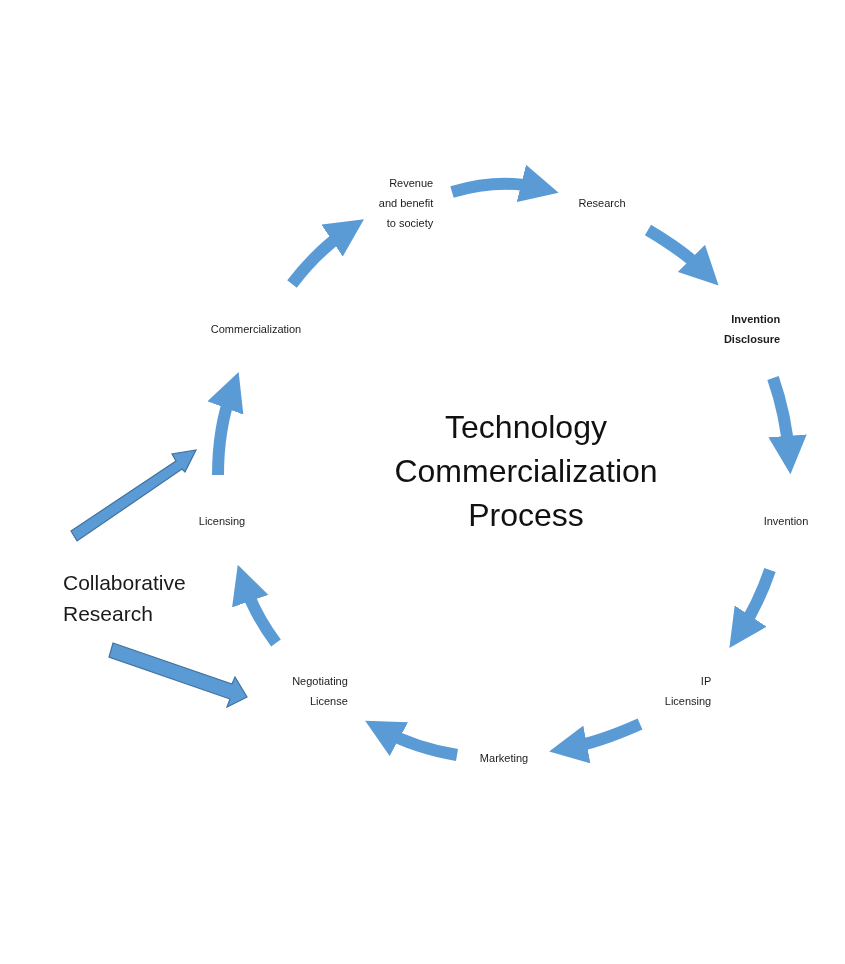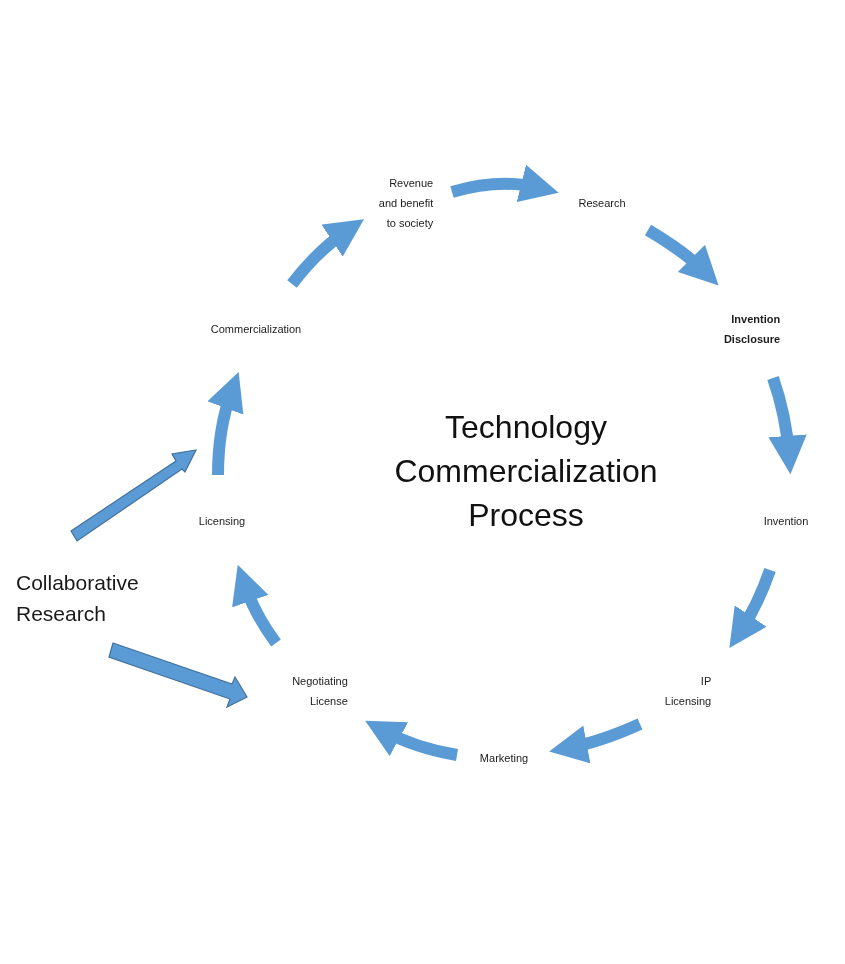--- a/index.html
+++ b/index.html
@@ -46,21 +46,21 @@
     .title span { display: block; margin-left: 48px; }
     .side-label {
       position: absolute;
       left: 16px;
       top: 567px;
       font-size: 21px;
       line-height: 31px;
       color: #1a1a1a;
       white-space: nowrap;
     }
-    .side-label span { display: block; }
+    .side-label span { display: block; margin-left: 47px; }
   </style>
 </head>
 <body>
 
 <div id="diagram">
 
   <svg width="845" height="964" viewBox="0 0 845 964" style="position:absolute;left:0;top:0;">
     <defs>
       <marker id="head" viewBox="0 0 10 10" refX="5" refY="5" markerWidth="3.2" markerHeight="3.2" orient="auto-start-reverse" markerUnits="strokeWidth">
         <path d="M0,0 L10,5 L0,10 Z" fill="#5b9bd5"></path>

